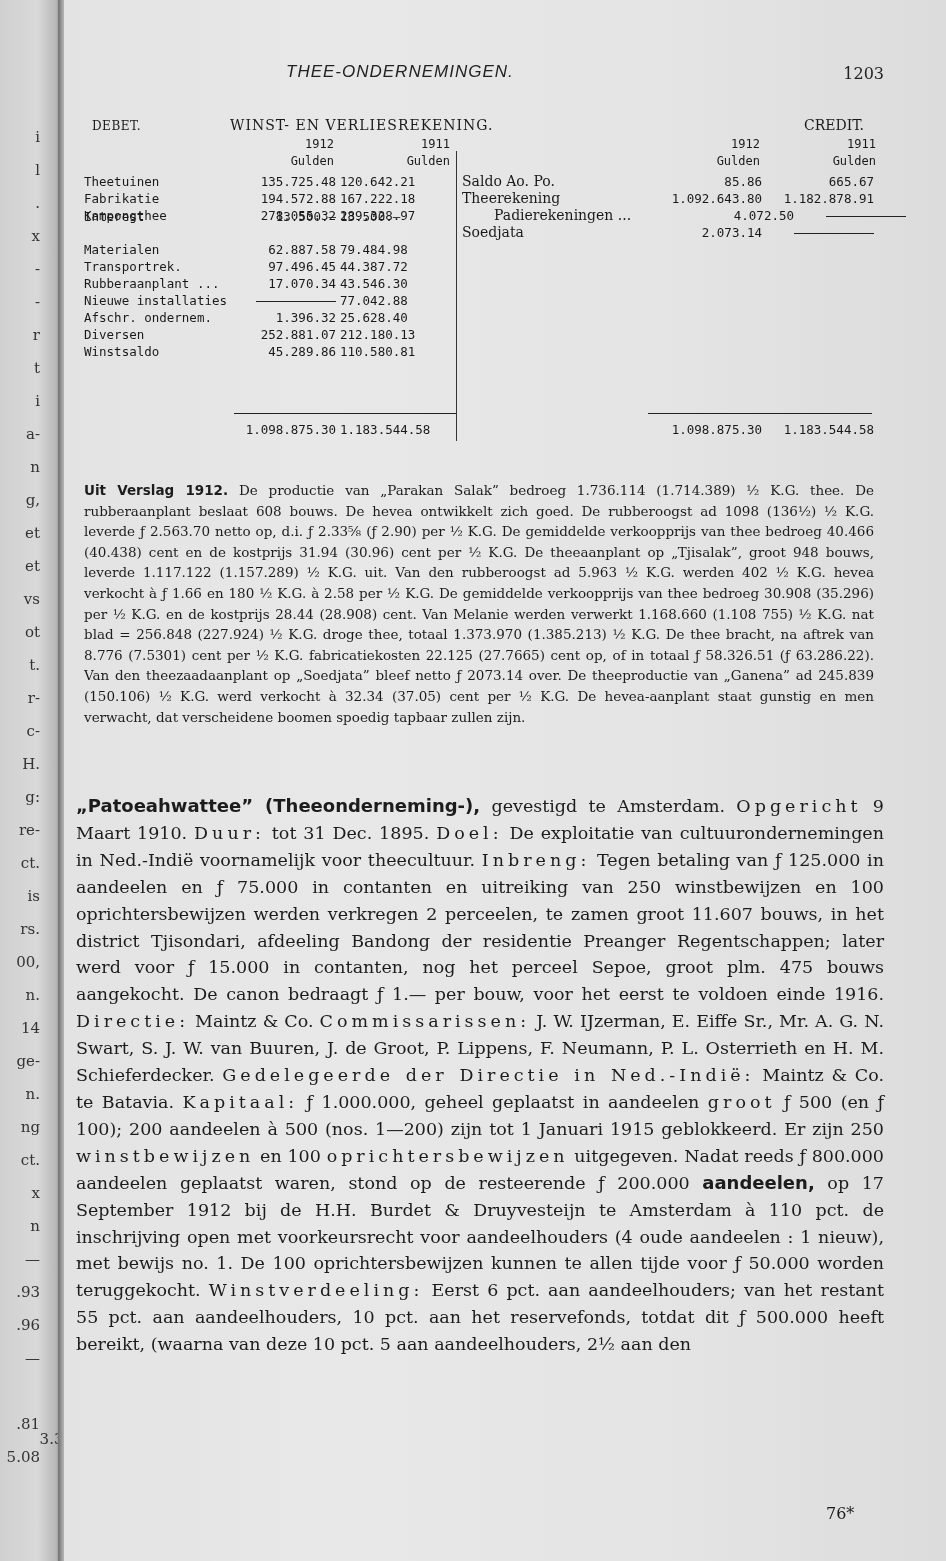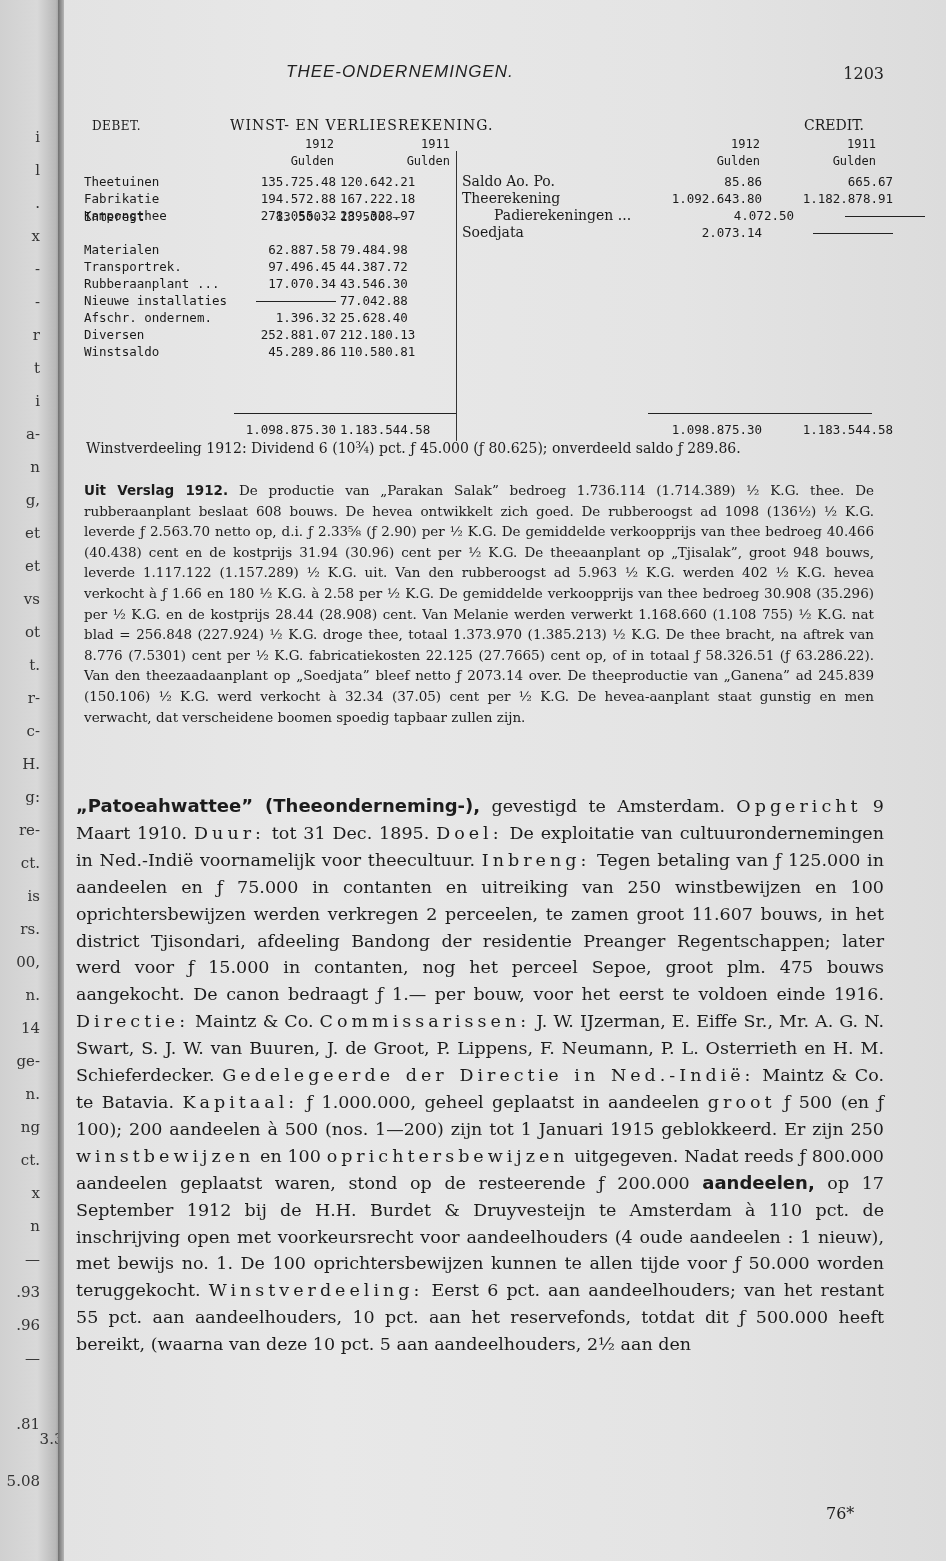--- a/index.html
+++ b/index.html
@@ -45,21 +45,21 @@
   .acct .credit-label { position: absolute; left: 720px; top: 2px; font-family: "DejaVu Serif", serif; font-size: 14px; }
   .acct .col-head { position: absolute; font-size: 12px; text-align: right; width: 90px; }
   .acct .row { position: absolute; height: 17px; line-height: 17px; }
   .acct .label { position: absolute; left: 0; width: 150px; white-space: nowrap; overflow: hidden; }
   .acct .v1 { position: absolute; left: 150px; width: 102px; text-align: right; }
   .acct .v2 { position: absolute; left: 256px; width: 112px; text-align: left; }
   .acct .divider-v { position: absolute; left: 372px; top: 36px; width: 1px; height: 290px; background: #333; }
   .acct .crow { position: absolute; left: 378px; height: 17px; line-height: 17px; font-size: 14px; font-family: "DejaVu Serif", serif; }
   .acct .clabel { position: absolute; left: 0; width: 210px; white-space: nowrap; overflow: hidden; }
   .acct .cv1 { position: absolute; left: 190px; width: 110px; text-align: right; font-family: "DejaVu Sans Mono", monospace; font-size: 12.5px; }
-  .acct .cv2 { position: absolute; left: 323px; width: 108px; text-align: right; font-family: "DejaVu Sans Mono", monospace; font-size: 12.5px; }
+  .acct .cv2 { position: absolute; left: 304px; width: 108px; text-align: right; font-family: "DejaVu Sans Mono", monospace; font-size: 12.5px; }
   .dash { display: inline-block; width: 80px; border-top: 1px solid #222; vertical-align: middle; }
   .rule { position: absolute; height: 1px; background: #222; }
   .profit-note {
     position: absolute; top: 440px; left: 22px; width: 800px;
     font-size: 14px; white-space: nowrap;
   }
   .verslag {
     position: absolute; top: 480px; left: 20px; width: 790px;
     font-size: 13.5px; line-height: 20.6px; text-align: justify;
   }
@@ -111,21 +111,21 @@
     <div class="frag" style="top: 1118px;">ng</div>
     <div class="frag" style="top: 1151px;">ct.</div>
     <div class="frag" style="top: 1184px;">x</div>
     <div class="frag" style="top: 1217px;">n</div>
     <div class="frag" style="top: 1250px;">—</div>
     <div class="frag" style="top: 1283px;">.93</div>
     <div class="frag" style="top: 1316px;">.96</div>
     <div class="frag" style="top: 1349px;">—</div>
     <div class="frag" style="top: 1430px; margin-left: 33px;">3.38</div>
     <div class="frag" style="top: 1415px;">.81</div>
-    <div class="frag" style="top: 1448px; margin-top: 24px;">5.08</div>
+    <div class="frag" style="top: 1448px;">5.08</div>
   </div>
 <div class="gutter"></div>
 
 <div class="page">
   <div class="running-head">THEE-ONDERNEMINGEN.</div>
   <div class="page-number">1203</div>
 
   <div class="acct">
     <div class="debet-label">DEBET.</div>
     <div class="acct-title">WINST- EN VERLIESREKENING.</div>
@@ -229,21 +229,20 @@
     <div class="row" style="top:306px;left:0;width:372px;">
       <span class="v1">1.098.875.30</span>
       <span class="v2">1.183.544.58</span>
     </div>
     <div class="crow" style="top:306px;width:420px;">
       <span class="cv1">1.098.875.30</span>
       <span class="cv2">1.183.544.58</span>
     </div>
   </div>
 
-  <div class="profit-note">Winstverdeeling 1912: Dividend 6 (10¾) pct. ƒ 45.000 (ƒ 80.625); onverdeeld saldo ƒ 289.86.</div>
 
   <div class="verslag">
     <span class="lead">Uit Verslag 1912.</span>
     <span>De productie van „Parakan Salak” bedroeg 1.736.114 (1.714.389) ½ K.G. thee. De rubberaanplant beslaat 608 bouws. De hevea ontwikkelt zich goed. De rubberoogst ad 1098 (136½) ½ K.G. leverde ƒ 2.563.70 netto op, d.i. ƒ 2.33⅝ (ƒ 2.90) per ½ K.G. De gemiddelde verkoopprijs van thee bedroeg 40.466 (40.438) cent en de kostprijs 31.94 (30.96) cent per ½ K.G. De theeaanplant op „Tjisalak”, groot 948 bouws, leverde 1.117.122 (1.157.289) ½ K.G. uit. Van den rubberoogst ad 5.963 ½ K.G. werden 402 ½ K.G. hevea verkocht à ƒ 1.66 en 180 ½ K.G. à 2.58 per ½ K.G. De gemiddelde verkoopprijs van thee bedroeg 30.908 (35.296) per ½ K.G. en de kostprijs 28.44 (28.908) cent. Van Melanie werden verwerkt 1.168.660 (1.108 755) ½ K.G. nat blad = 256.848 (227.924) ½ K.G. droge thee, totaal 1.373.970 (1.385.213) ½ K.G. De thee bracht, na aftrek van 8.776 (7.5301) cent per ½ K.G. fabricatiekosten 22.125 (27.7665) cent op, of in totaal ƒ 58.326.51 (ƒ 63.286.22). Van den theezaadaanplant op „Soedjata” bleef netto ƒ 2073.14 over. De theeproductie van „Ganena” ad 245.839 (150.106) ½ K.G. werd verkocht à 32.34 (37.05) cent per ½ K.G. De hevea-aanplant staat gunstig en men verwacht, dat verscheidene boomen spoedig tapbaar zullen zijn.</span>
   </div>
 
   <div class="entry">
     <span class="company">„Patoeahwattee” (Theeonderneming-),</span><span> gevestigd te Amsterdam. </span><span class="spaced">Opgericht</span><span> 9 Maart 1910. </span><span class="spaced">Duur:</span><span> tot 31 Dec. 1895. </span><span class="spaced">Doel:</span><span> De exploitatie van cultuurondernemingen in Ned.-Indië voornamelijk voor theecultuur. </span><span class="spaced">Inbreng:</span><span> Tegen betaling van ƒ 125.000 in aandeelen en ƒ 75.000 in contanten en uitreiking van 250 winstbewijzen en 100 oprichtersbewijzen werden verkregen 2 perceelen, te zamen groot 11.607 bouws, in het district Tjisondari, afdeeling Bandong der residentie Preanger Regentschappen; later werd voor ƒ 15.000 in contanten, nog het perceel Sepoe, groot plm. 475 bouws aangekocht. De canon bedraagt ƒ 1.— per bouw, voor het eerst te voldoen einde 1916. </span><span class="spaced">Directie:</span><span> Maintz &amp; Co. </span><span class="spaced">Commissarissen:</span><span> J. W. IJzerman, E. Eiffe Sr., Mr. A. G. N. Swart, S. J. W. van Buuren, J. de Groot, P. Lippens, F. Neumann, P. L. Osterrieth en H. M. Schieferdecker. </span><span class="spaced">Gedelegeerde der Directie in Ned.-Indië:</span><span> Maintz &amp; Co. te Batavia. </span><span class="spaced">Kapitaal:</span><span> ƒ 1.000.000, geheel geplaatst in aandeelen </span><span class="spaced">groot</span><span> ƒ 500 (en ƒ 100); 200 aandeelen à 500 (nos. 1—200) zijn tot 1 Januari 1915 geblokkeerd. Er zijn 250 </span><span class="spaced">winstbewijzen</span><span> en 100 </span><span class="spaced">oprichtersbewijzen</span><span> uitgegeven. Nadat reeds ƒ 800.000 aandeelen geplaatst waren, stond op de resteerende ƒ 200.000 </span><span class="company">aandeelen,</span><span> op 17 September 1912 bij de H.H. Burdet &amp; Druyvesteijn te Amsterdam à 110 pct. de inschrijving open met voorkeursrecht voor aandeelhouders (4 oude aandeelen : 1 nieuw), met bewijs no. 1. De 100 oprichtersbewijzen kunnen te allen tijde voor ƒ 50.000 worden teruggekocht. </span><span class="spaced">Winstverdeeling:</span><span> Eerst 6 pct. aan aandeelhouders; van het restant 55 pct. aan aandeelhouders, 10 pct. aan het reservefonds, totdat dit ƒ 500.000 heeft bereikt, (waarna van deze 10 pct. 5 aan aandeelhouders, 2½ aan den</span>
   </div>
 

